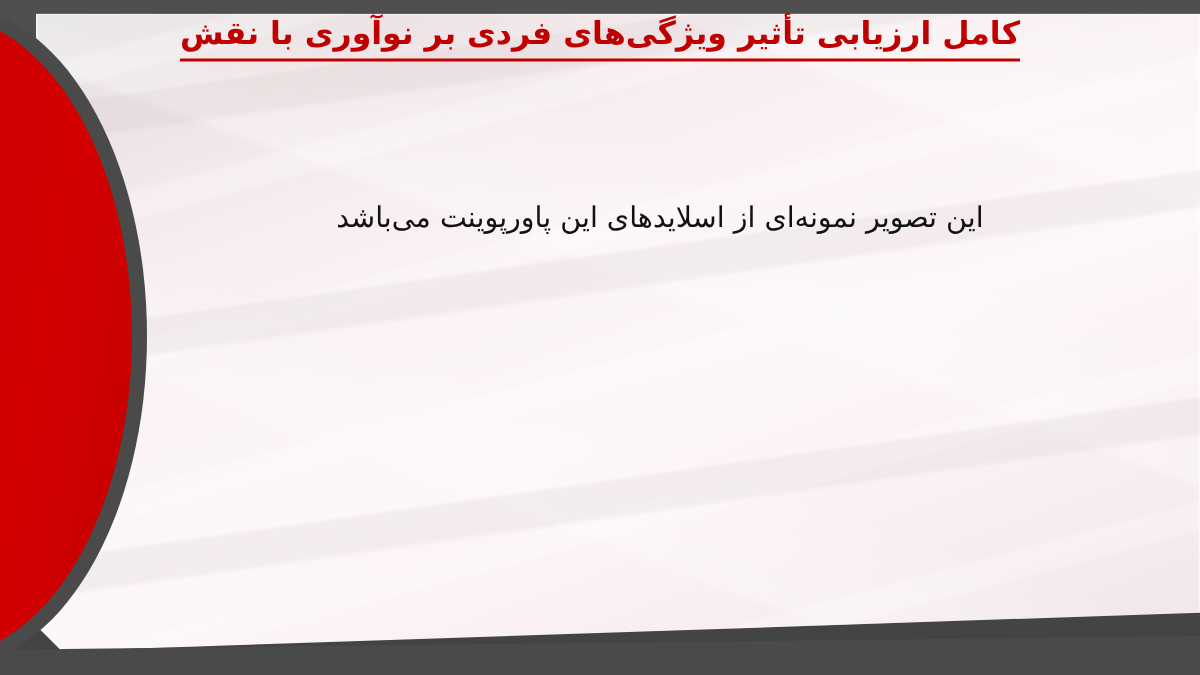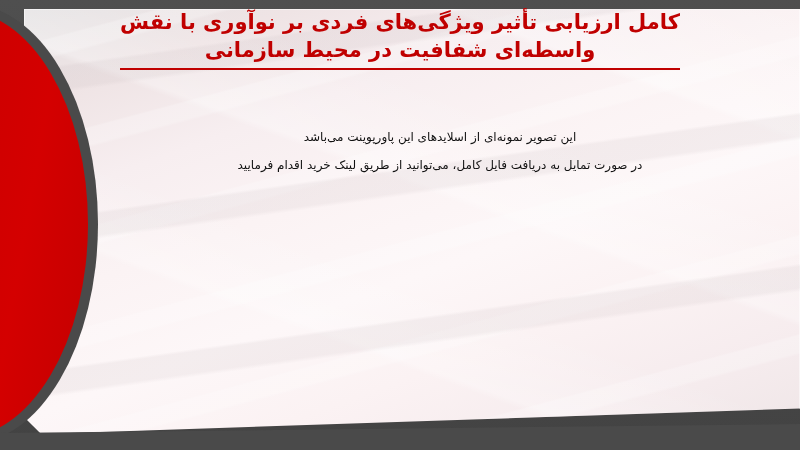--- a/index.html
+++ b/index.html
@@ -149,21 +149,21 @@
   .body-block {
     position: absolute;
     left: 120px;
     top: 123px;
     width: 640px;
     text-align: center;
     direction: rtl;
   }
   .body-line {
     color: #111111;
-    font-size: 12px;
+    font-size: 19px;
     line-height: 2.35;
     white-space: nowrap;
   }
 
   
   .bottom-band {
     position: absolute;
     left: 0;
     bottom: 0;
     width: 800px;
@@ -181,24 +181,22 @@
 
   <div class="content-plate"></div>
   <div class="plate-stripes"></div>
   <div class="plate-stripes2"></div>
 
   <div class="left-ellipse-ring"></div>
   <div class="left-ellipse"></div>
 
   <div class="title-block">
     <div class="title-line">کامل ارزیابی تأثیر ویژگی‌های فردی بر نوآوری با نقش</div>
-    <div class="title-line">واسطه‌ای شفافیت در محیط سازمانی</div>
     <div class="title-rule"></div>
   </div>
 
   <div class="body-block">
     <div class="body-line">این تصویر نمونه‌ای از اسلایدهای این پاورپوینت می‌باشد</div>
-    <div class="body-line">در صورت تمایل به دریافت فایل کامل، می‌توانید از طریق لینک خرید اقدام فرمایید</div>
   </div>
 
   <div class="bottom-band"></div>
 
 </div>
 
 </body></html>

